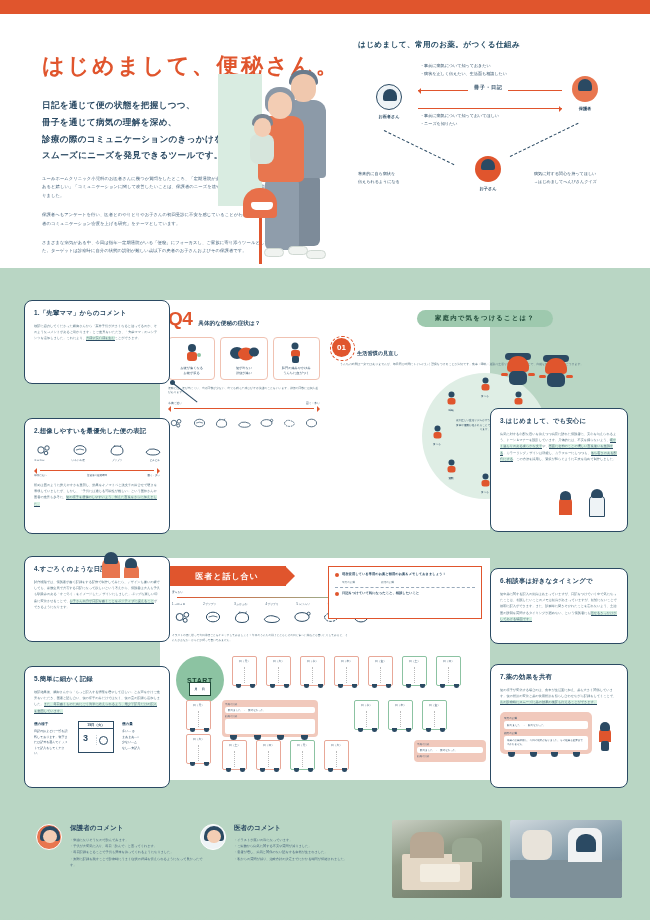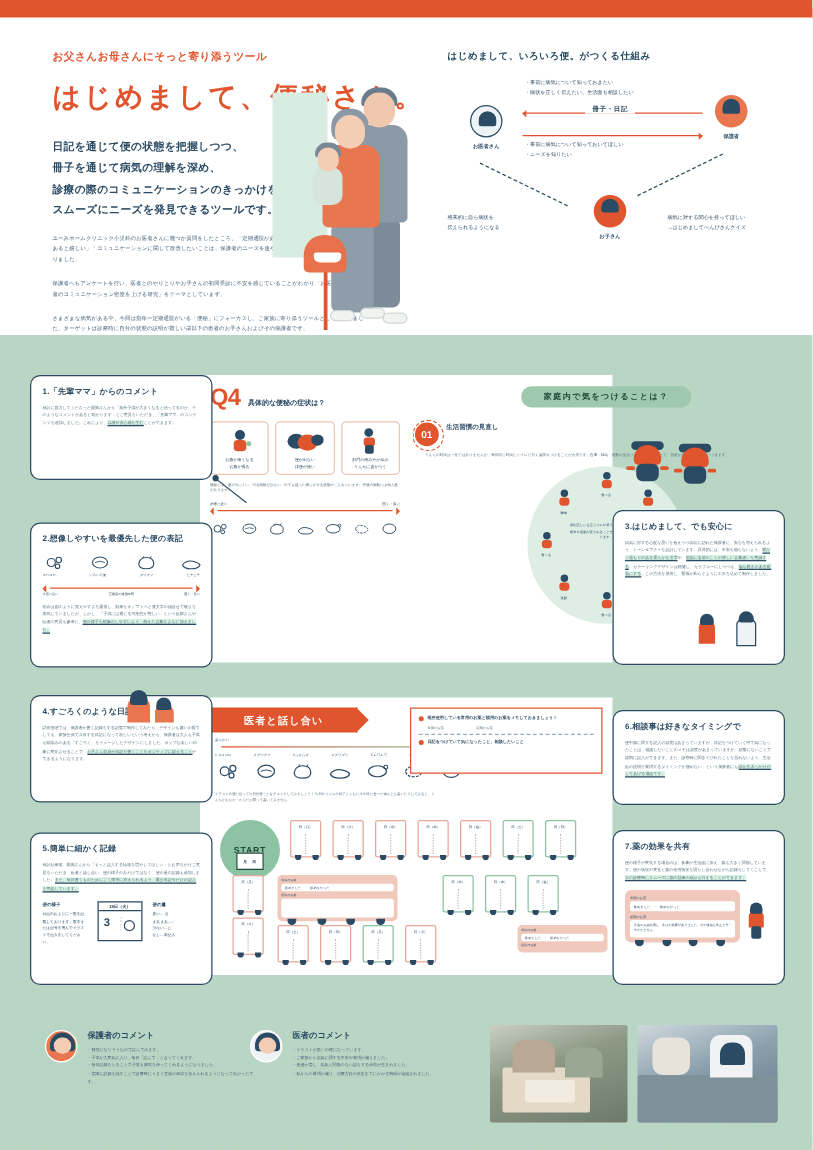--- a/index.html
+++ b/index.html
@@ -120,21 +120,21 @@
   .poop { width:17px; height:15px; }
 
   
   .pill-wrap { position:absolute; left:160px; top:6px; width:330px; text-align:center; }
   .pill {
     display:inline-block; background:#9ec9ae; color:#1f4a38;
     font-size:6.4px; font-weight:bold; letter-spacing:1.2px;
     padding:4px 18px; border-radius:10px; position:relative;
   }
 
-  .num-badge-row { position:absolute; left:172px; top:38px; display:flex; align-items:flex-start; gap:6px; }
+  .num-badge-row { position:absolute; left:172px; top:38px; display:flex; align-items:flex-end; gap:6px; }
   .badge01 {
     width:19px; height:19px; border-radius:10px; background:#e0552d; color:#fff;
     font-size:8px; font-weight:bold; display:flex; align-items:center; justify-content:center;
     position:relative;
   }
   .badge01:before {
     content:""; position:absolute; left:-2px; top:-2px; width:23px; height:23px;
     border-radius:12px; border:1.6px dashed #e0552d;
   }
   .badge-t { color:#2b4a63; font-size:5.2px; font-weight:bold; }
@@ -312,21 +312,20 @@
         <i></i>
         <i></i>
         <i></i>
         <i></i>
       </div>
   </div>
 
   <div class="header">
 
     <div class="hdr-left">
-      <div class="kicker">お父さんお母さんにそっと寄り添うツール</div>
       <div class="big-title">はじめまして、便秘さん。</div>
       <div class="lead">
         <div>日記を通じて便の状態を把握しつつ、</div>
         <div>冊子を通じて病気の理解を深め、</div>
         <div>診療の際のコミュニケーションのきっかけを生み出し、</div>
         <div>スムーズにニーズを発見できるツールです。</div>
       </div>
       <div class="body-p">ユーみホームクリニック小児科のお医者さんに幾つか質問をしたところ、「定期通院が必要な病気は特に事前の知識、理解があると嬉しい」「コミュニケーションに関して改善したいことは、保護者のニーズを速やかに知ること」が課題として挙がりました。</div>
       <div class="body-p">保護者へもアンケートを行い、医者とのやりとりやお子さんの初回受診に不安を感じていることがわかり「お医者さんと保護者のコミュニケーション密度を上げる研究」をテーマとしています。</div>
       <div class="body-p">さまざまな病気がある中、今回は指年一定期通院がいる「便秘」にフォーカスし、ご家族に寄り添うツールとして制作しました。ターゲットは診察時に自分の状態の説明が難しい歳以下の患者のお子さんおよびその保護者です。</div>
@@ -352,21 +351,21 @@
       </div>
       <div class="mailbox">
         <div class="mb-post"></div>
         <div class="mb-head">
           <div class="mb-slot"></div>
         </div>
       </div>
     </div>
 
     <div class="hdr-right">
-      <div class="h2">はじめまして、いろいろ便。がつくる仕組み</div>
+      <div class="h2">はじめまして、常用のお薬。がつくる仕組み</div>
 
       <div class="diagram">
         <div class="dg-doctor">
           <div class="fig-circle fig-doc"></div>
           <div class="fig-cap">お医者さん</div>
         </div>
         <div class="dg-parent">
           <div class="fig-circle fig-par"></div>
           <div class="fig-cap">保護者</div>
         </div>

